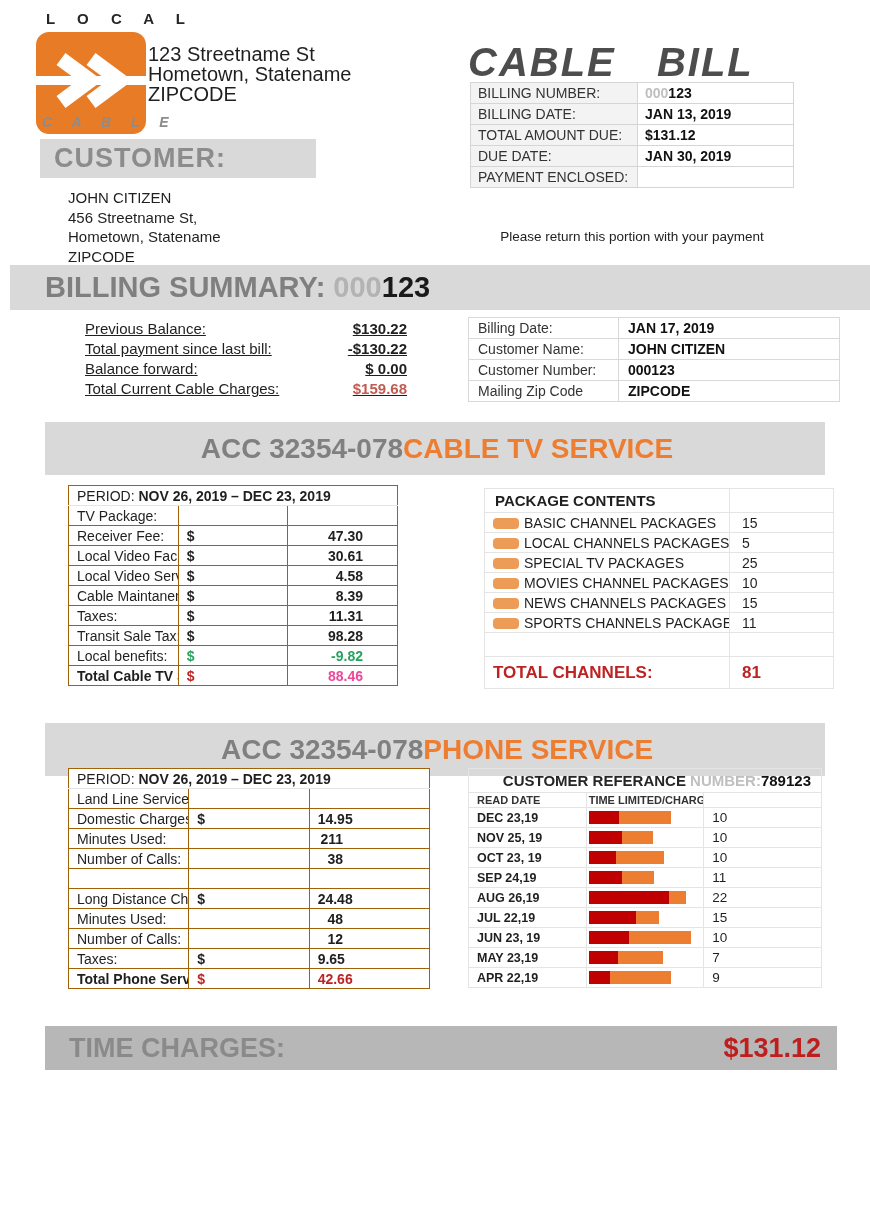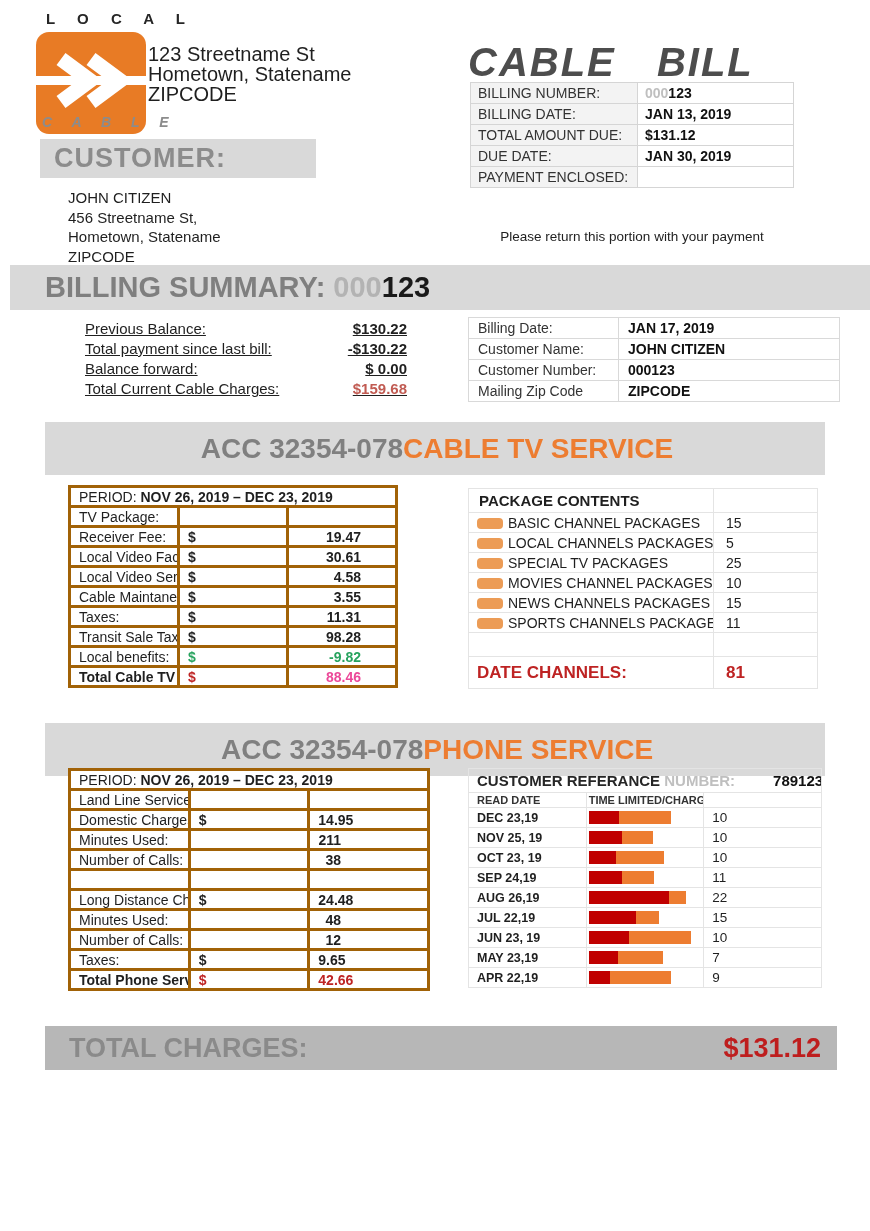--- a/index.html
+++ b/index.html
@@ -49,52 +49,52 @@
   
   .section-banner{position:absolute;left:45px;width:780px;height:53px;background:#d9d9d9;
                   display:flex;justify-content:center;align-items:center;padding:0 26px 0 30px;margin-top:12px;}
   .section-banner .acc{font-size:28px;font-weight:bold;color:#808080;}
   .section-banner .svc{font-size:28px;font-weight:bold;color:#ed7d31;}
   #tv-banner{top:410px;}
   #phone-banner{top:711px;}
 
   
   .charges-table{position:absolute;font-size:14px;background:#fff;border:1px solid #c9c9c9;}
-  .charges-table td{border:3px solid #a16207;height:20px;padding:0 0 0 8px;white-space:nowrap;overflow:hidden;}
+  .charges-table td{border:1px solid #a16207;height:20px;padding:0 0 0 8px;white-space:nowrap;overflow:hidden;}
   .charges-table td.period{border-bottom:1px solid #e4e4e4;}
   .charges-table td.cur{padding:0 0 0 8px;}
   .charges-table td.amt{text-align:right;font-weight:bold;}
   .charges-table td.amt,.charges-table td.cur{font-weight:bold;}
   #tv-table{left:68px;top:485px;width:330px;}
   #tv-table td.lab{width:222px;}
   #tv-table td.cur{width:22px;}
   #tv-table td.amt{padding-right:34px;}
   #phone-table{left:68px;top:768px;width:362px;}
   #phone-table td.lab{width:200px;}
   #phone-table td.cur{width:22px;}
   #phone-table td.amt{padding-right:86px;}
   .charges-table td.lab{font-weight:normal;}
   .charges-table tr.bold td.lab{font-weight:bold;}
 
   
-  .package-table{position:absolute;left:468px;top:488px;width:350px;font-size:14px;border:1px solid #c9c9c9;}
+  .package-table{position:absolute;left:484px;top:488px;width:350px;font-size:14px;border:1px solid #c9c9c9;}
   .package-table td{border:1px solid #e4e4e4;height:20px;padding:0 0 0 8px;white-space:nowrap;overflow:hidden;}
   .package-table td.pkg-lab{width:245px;}
   .package-table td.pkg-cnt{padding-left:12px;}
   .package-table tr.head td{height:24px;font-weight:bold;font-size:15px;padding-left:10px;}
   .package-table tr.spacer td{height:24px;}
   .package-table tr.total td{height:32px;font-weight:bold;font-size:17px;color:#be2323;}
   .pkg-icon{display:inline-block;width:26px;height:11px;border-radius:4px;background:#ec9c56;
             margin-right:5px;vertical-align:-1px;}
 
   
   .usage-table{position:absolute;left:468px;top:768px;width:354px;font-size:13px;border:1px solid #c9c9c9;}
   .usage-table td{border:1px solid #e4e4e4;height:20px;padding:0 0 0 8px;white-space:nowrap;overflow:hidden;}
   .usage-table tr.head td{height:24px;font-size:15px;}
-  .usage-table tr.head .hd{display:flex;justify-content:space-between;align-items:center;padding-right:10px;gap:38px;}
+  .usage-table tr.head .hd{display:flex;justify-content:flex-end;align-items:center;padding-right:10px;}
   .usage-table tr.head b{color:#262626;}
   .usage-table tr.head .muted{font-weight:bold;}
   .usage-table tr.head .refnum{font-weight:bold;color:#111;}
   .usage-table tr.sub td{height:15px;font-size:11px;font-weight:bold;color:#333;}
   .usage-table td.date{width:90px;font-weight:bold;font-size:12.5px;}
   .usage-table td.barcell{width:212px;padding:0 2px;}
   .usage-table td.usage-val{font-size:13.5px;}
   .bar{display:flex;height:13px;}
   .bar .seg-red{background:#c00000;height:100%;}
   .bar .seg-orange{background:#ed7d31;height:100%;}
@@ -215,36 +215,36 @@
           <td class="period" colspan="3"><span>PERIOD: </span><b>NOV 26, 2019 – DEC 23, 2019</b></td>
         </tr>
         <tr>
           <td class="lab">TV Package:</td>
           <td class="cur"></td>
           <td class="amt"></td>
         </tr>
         <tr>
           <td class="lab">Receiver Fee:</td>
           <td class="cur">$</td>
-          <td class="amt">19.47</td>
+          <td class="amt">47.30</td>
         </tr>
         <tr>
           <td class="lab">Local Video Facilities Fee</td>
           <td class="cur">$</td>
           <td class="amt">30.61</td>
         </tr>
         <tr>
           <td class="lab">Local Video Service Fee:</td>
           <td class="cur">$</td>
           <td class="amt">4.58</td>
         </tr>
         <tr>
           <td class="lab">Cable Maintanence Fee:</td>
           <td class="cur">$</td>
-          <td class="amt">3.55</td>
+          <td class="amt">8.39</td>
         </tr>
         <tr>
           <td class="lab">Taxes:</td>
           <td class="cur">$</td>
           <td class="amt">11.31</td>
         </tr>
         <tr>
           <td class="lab">Transit Sale Tax:</td>
           <td class="cur">$</td>
           <td class="amt">98.28</td>
@@ -289,21 +289,21 @@
         </tr>
         <tr>
           <td class="pkg-lab"><span class="pkg-icon"></span><span>SPORTS CHANNELS PACKAGES</span></td>
           <td class="pkg-cnt">11</td>
         </tr>
         <tr class="spacer">
           <td class="pkg-lab"></td>
           <td class="pkg-cnt"></td>
         </tr>
         <tr class="total">
-          <td class="pkg-lab">DATE CHANNELS:</td>
+          <td class="pkg-lab">TOTAL CHANNELS:</td>
           <td class="pkg-cnt">81</td>
         </tr>
       </tbody>
     </table>
 
   <div class="section-banner" id="phone-banner">
     <span class="acc">ACC 32354-078</span>
     <span class="svc">PHONE SERVICE</span>
   </div>
   <table class="charges-table" id="phone-table">
@@ -465,16 +465,16 @@
               <div class="seg-red" style="width: 19%;"></div>
               <div class="seg-orange" style="width: 54%;"></div>
             </div>
           </td>
           <td class="usage-val">9</td>
         </tr>
       </tbody>
     </table>
 
   <div class="total-banner">
-    <span class="lab">TOTAL CHARGES:</span>
+    <span class="lab">TIME CHARGES:</span>
     <span class="val">$131.12</span>
   </div>
 </div>
 
 </body></html>

